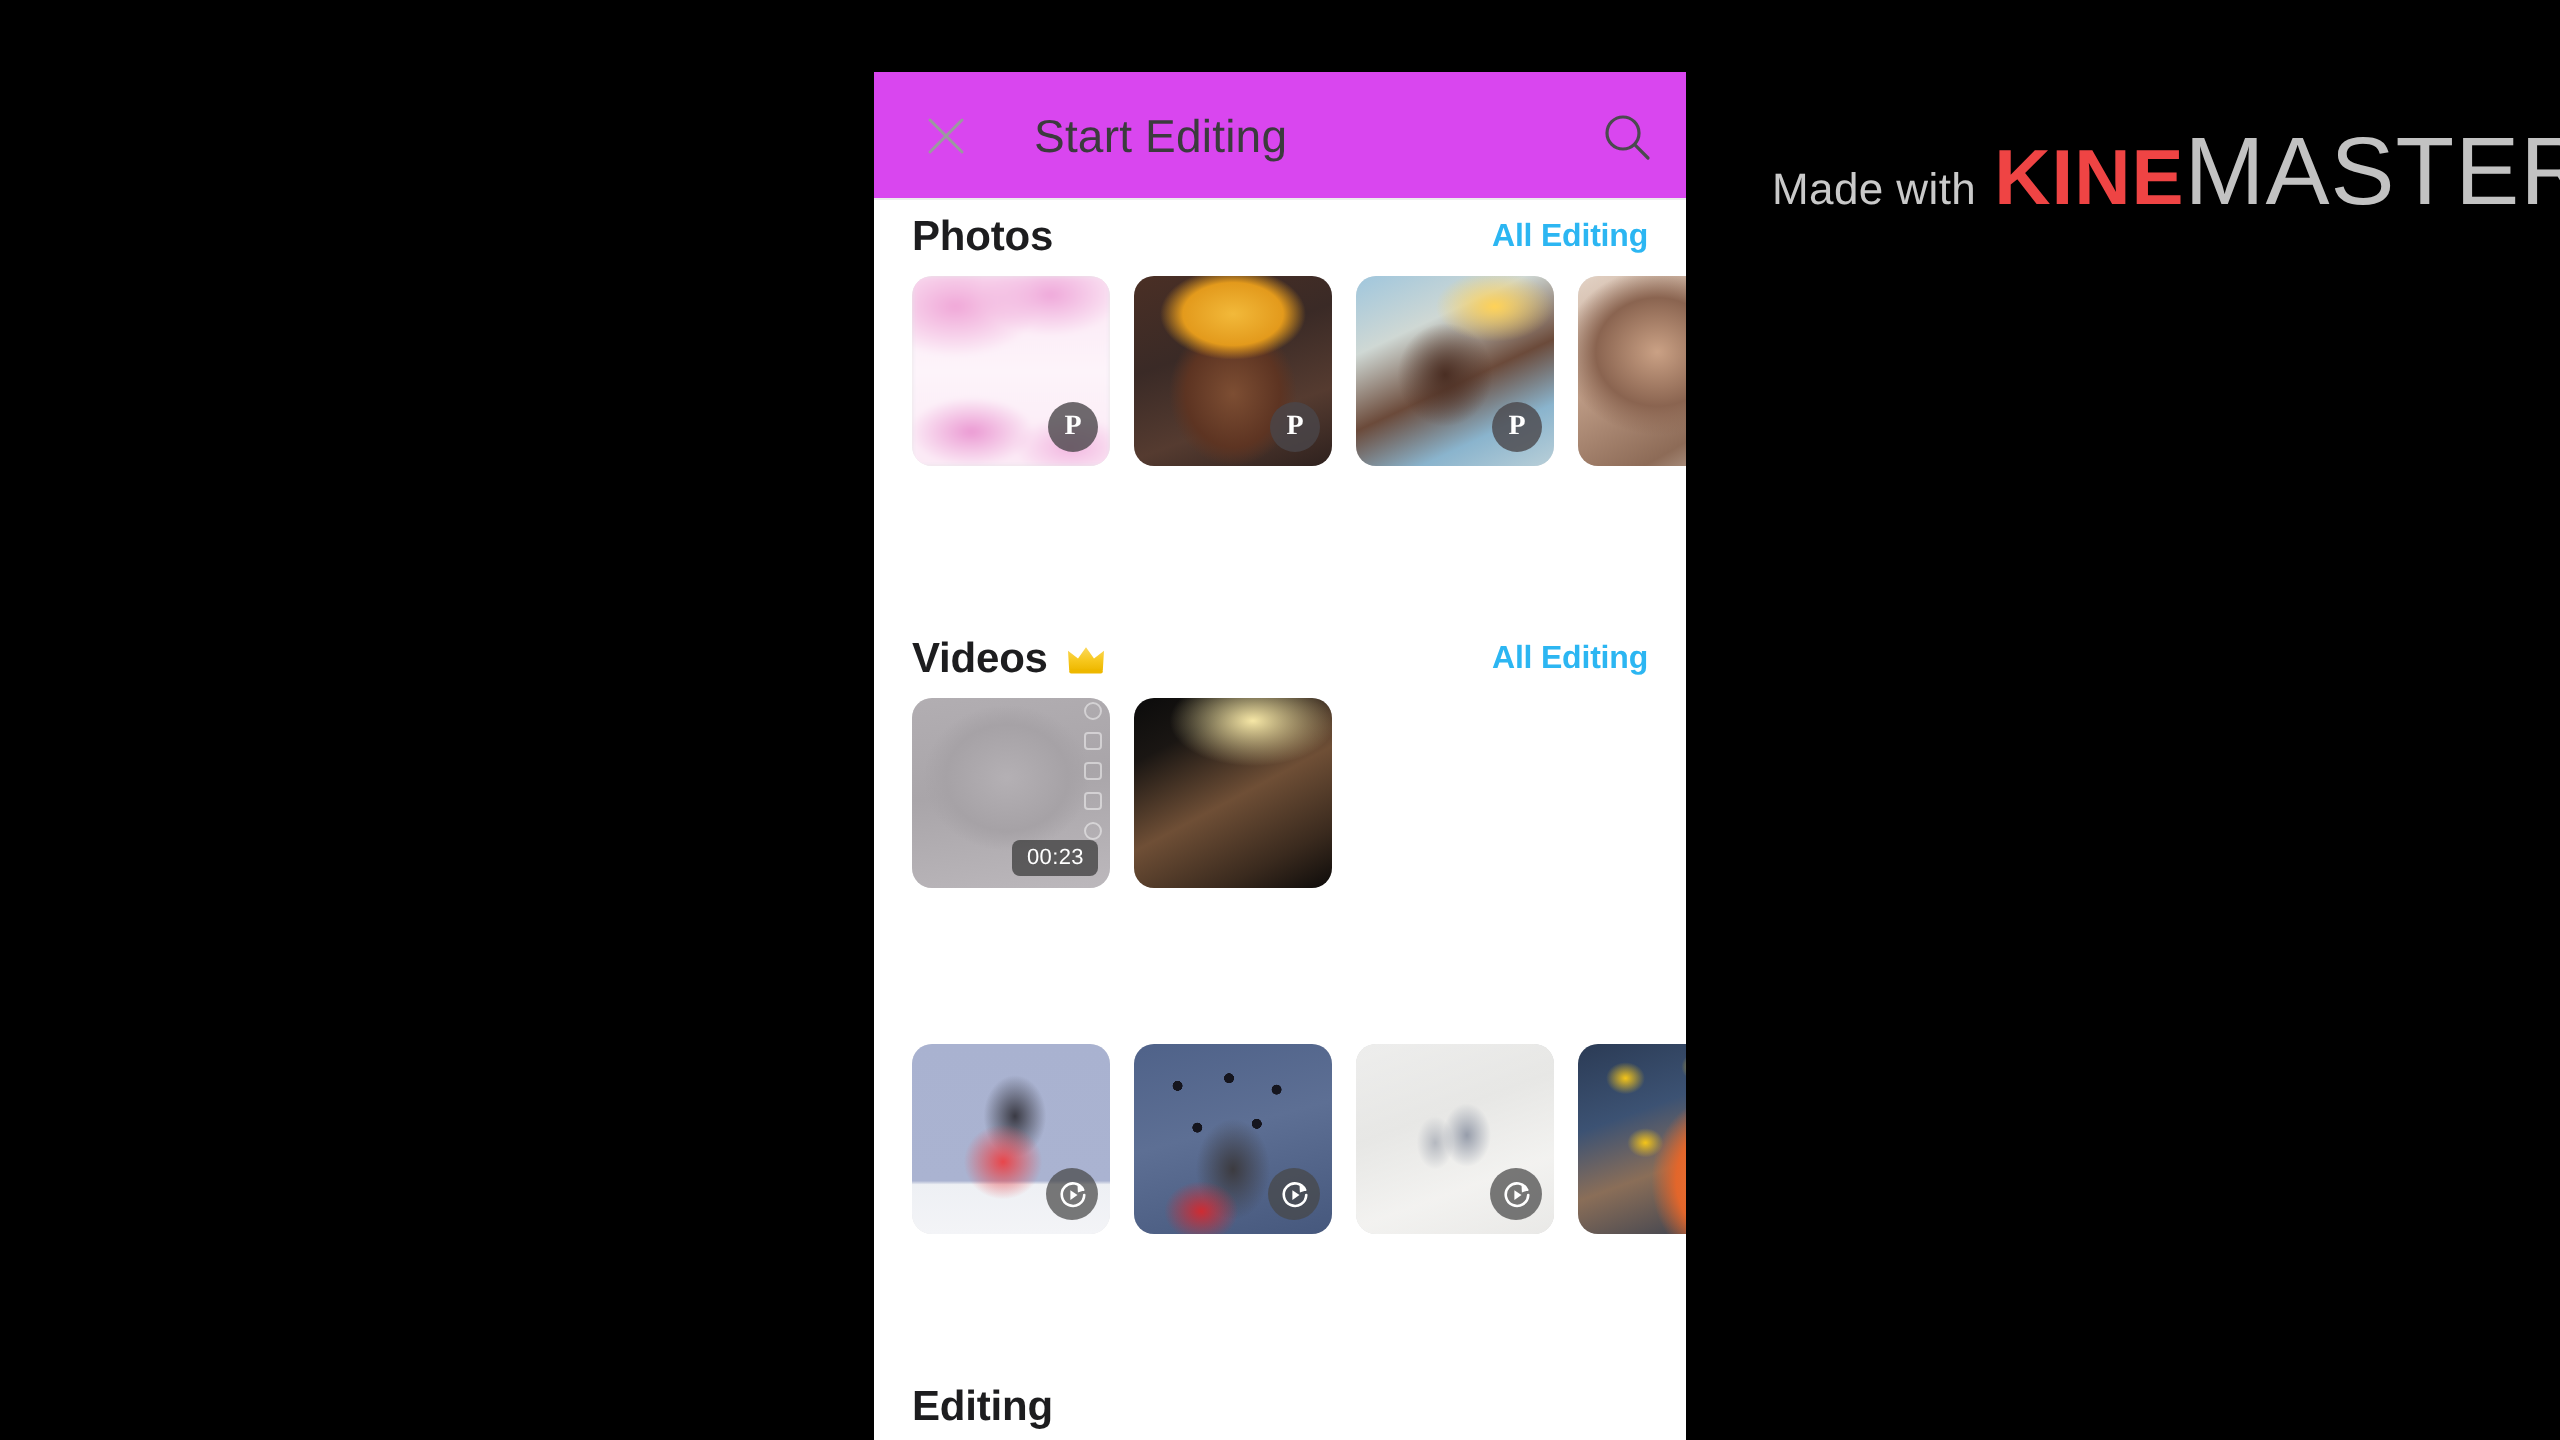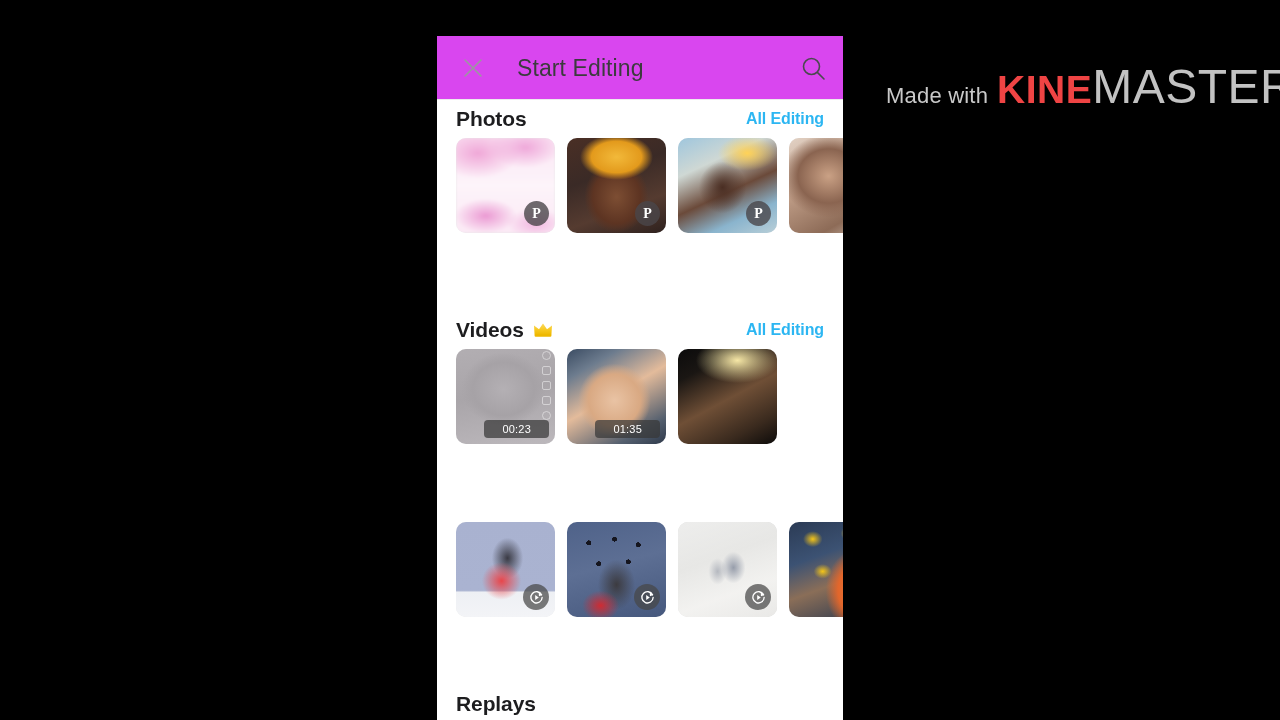--- a/index.html
+++ b/index.html
@@ -179,21 +179,21 @@
   }
 
   
   .badge-dur {
     position: absolute;
     right: 6px;
     bottom: 6px;
     background: rgba(55,55,55,0.72);
     color: #ffffff;
     font-size: 11px;
-    padding: 3px 18px;
+    padding: 3px 7px;
     border-radius: 4px;
     letter-spacing: 0.2px;
   }
 
   
   .badge-replay {
     position: absolute;
     right: 6px;
     bottom: 7px;
     width: 26px;
@@ -394,24 +394,20 @@
             <div class="vid-ui-col">
               <i class="rnd"></i>
                 <i></i>
                 <i></i>
                 <i></i>
                 <i class="rnd"></i>
             </div>
             <div class="badge-dur">00:23</div>
           </div>
           <div class="thumb">
-            <div class="art art-vid2"></div>
-            <div class="badge-dur">01:35</div>
-          </div>
-          <div class="thumb">
             <div class="art art-vid4"></div>
           </div>
         </div>
       </div>
 
       <div class="gap-lg"></div>
 
       <div class="section">
         <div class="thumb-row">
           <div class="thumb">
@@ -447,20 +443,20 @@
           <div class="thumb">
             <div class="art art-rep4"></div>
           </div>
         </div>
       </div>
 
       <div class="gap-md"></div>
 
       <div class="section">
         <div class="section-head">
-          <span class="section-title">Replays</span>
+          <span class="section-title">Editing</span>
         </div>
       </div>
 
     </div>
 
   </div>
 </div>
 
 </body></html>

